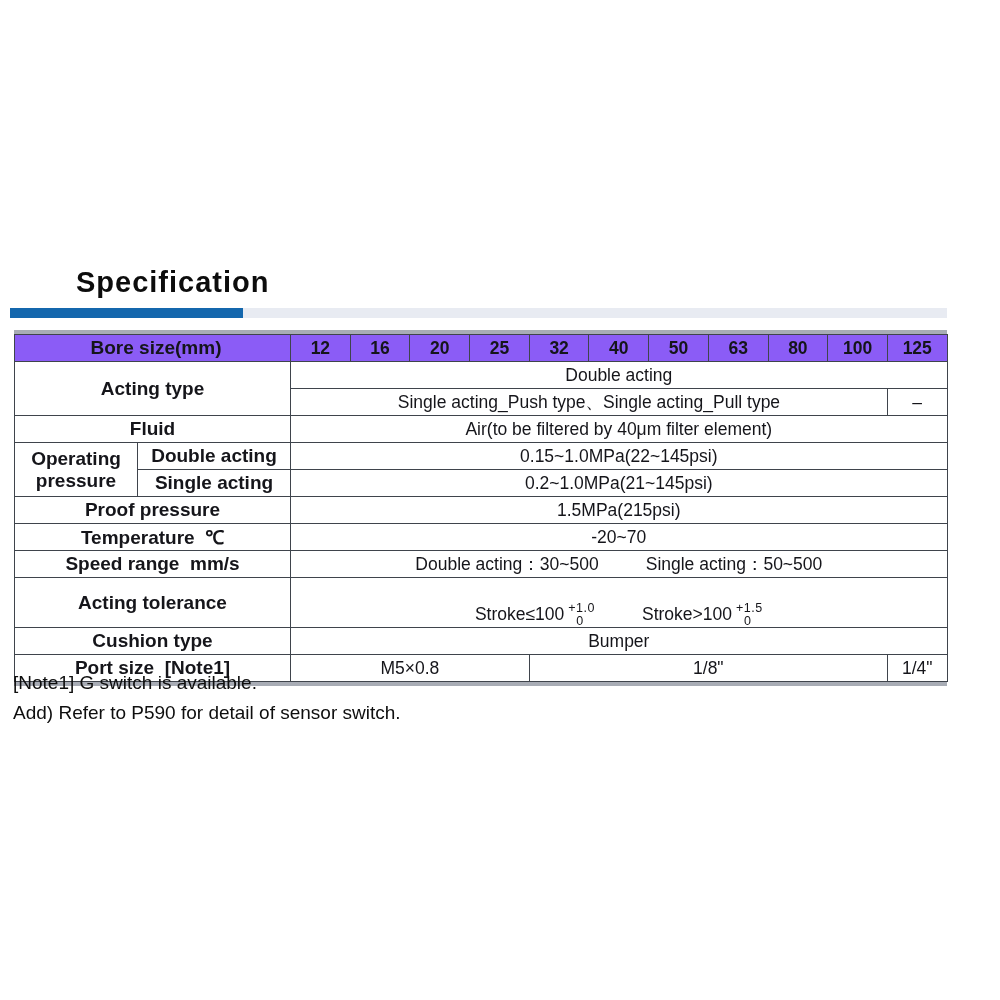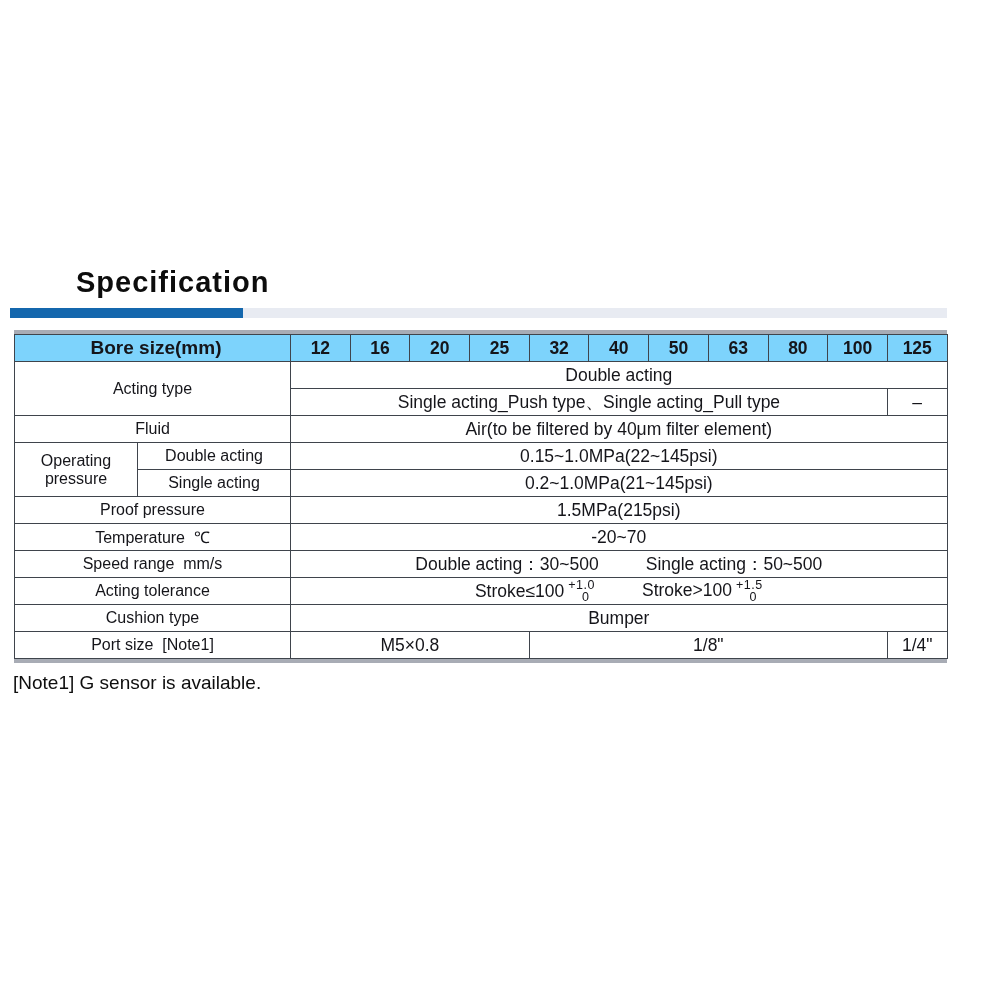--- a/index.html
+++ b/index.html
@@ -22,27 +22,28 @@
     border-top:4px solid #a8acb5;border-bottom:4px solid #a8acb5;
   }
   table.spec{
     border-collapse:collapse;table-layout:fixed;width:933px;
     font-size:17.5px;color:#15151a;
   }
   table.spec td{
     border:1px solid #3f444c;height:26px;padding:0 3px;
     text-align:center;vertical-align:middle;white-space:nowrap;overflow:hidden;
   }
-  td.lbl{text-align:left;padding-left:8px;font-size:16px;}
-  tr.hdr td{background:#7dd3fc;font-weight:bold;font-size:17.5px;}
+  td.lbl{text-align:left;padding-left:8px;font-size:19px;font-weight:bold;}
+  tr.hdr td{background:#8b5cf6;font-weight:bold;font-size:17.5px;}
   tr.hdr td.lbl{padding-left:10px;font-size:19px;}
   .gap-left{margin-left:47px;}
   .tol{
-    display:inline-block;vertical-align:-5px;line-height:1;text-align:center;
+    display:inline-block;vertical-align:-5px;line-height:1;text-align:left;
     margin-left:4px;
+    margin-top:24px;
   }
   .tol span{display:block;font-size:12.5px;letter-spacing:0.5px;}
   .tol .tol-bot{padding-left:8px;}
   .notes{position:absolute;left:13px;top:670px;font-size:19px;color:#0e0e0e;}
   .notes div{margin-bottom:4px;line-height:26px;}
 </style>
 </head>
 <body>
 
 <div class="page-title">Specification</div>
@@ -142,14 +143,15 @@
     <td class="lbl" colspan="2">Port size&nbsp; [Note1]</td>
     <td colspan="4">M5×0.8</td>
     <td colspan="6">1/8"</td>
     <td>1/4"</td>
   </tr>
 </tbody>
     </table>
 </div>
 
 <div class="notes">
-  <div>[Note1] G sensor is available.</div>
+  <div>[Note1] G switch is available.</div>
+  <div>Add) Refer to P590 for detail of sensor switch.</div>
 </div>
 
 </body></html>

